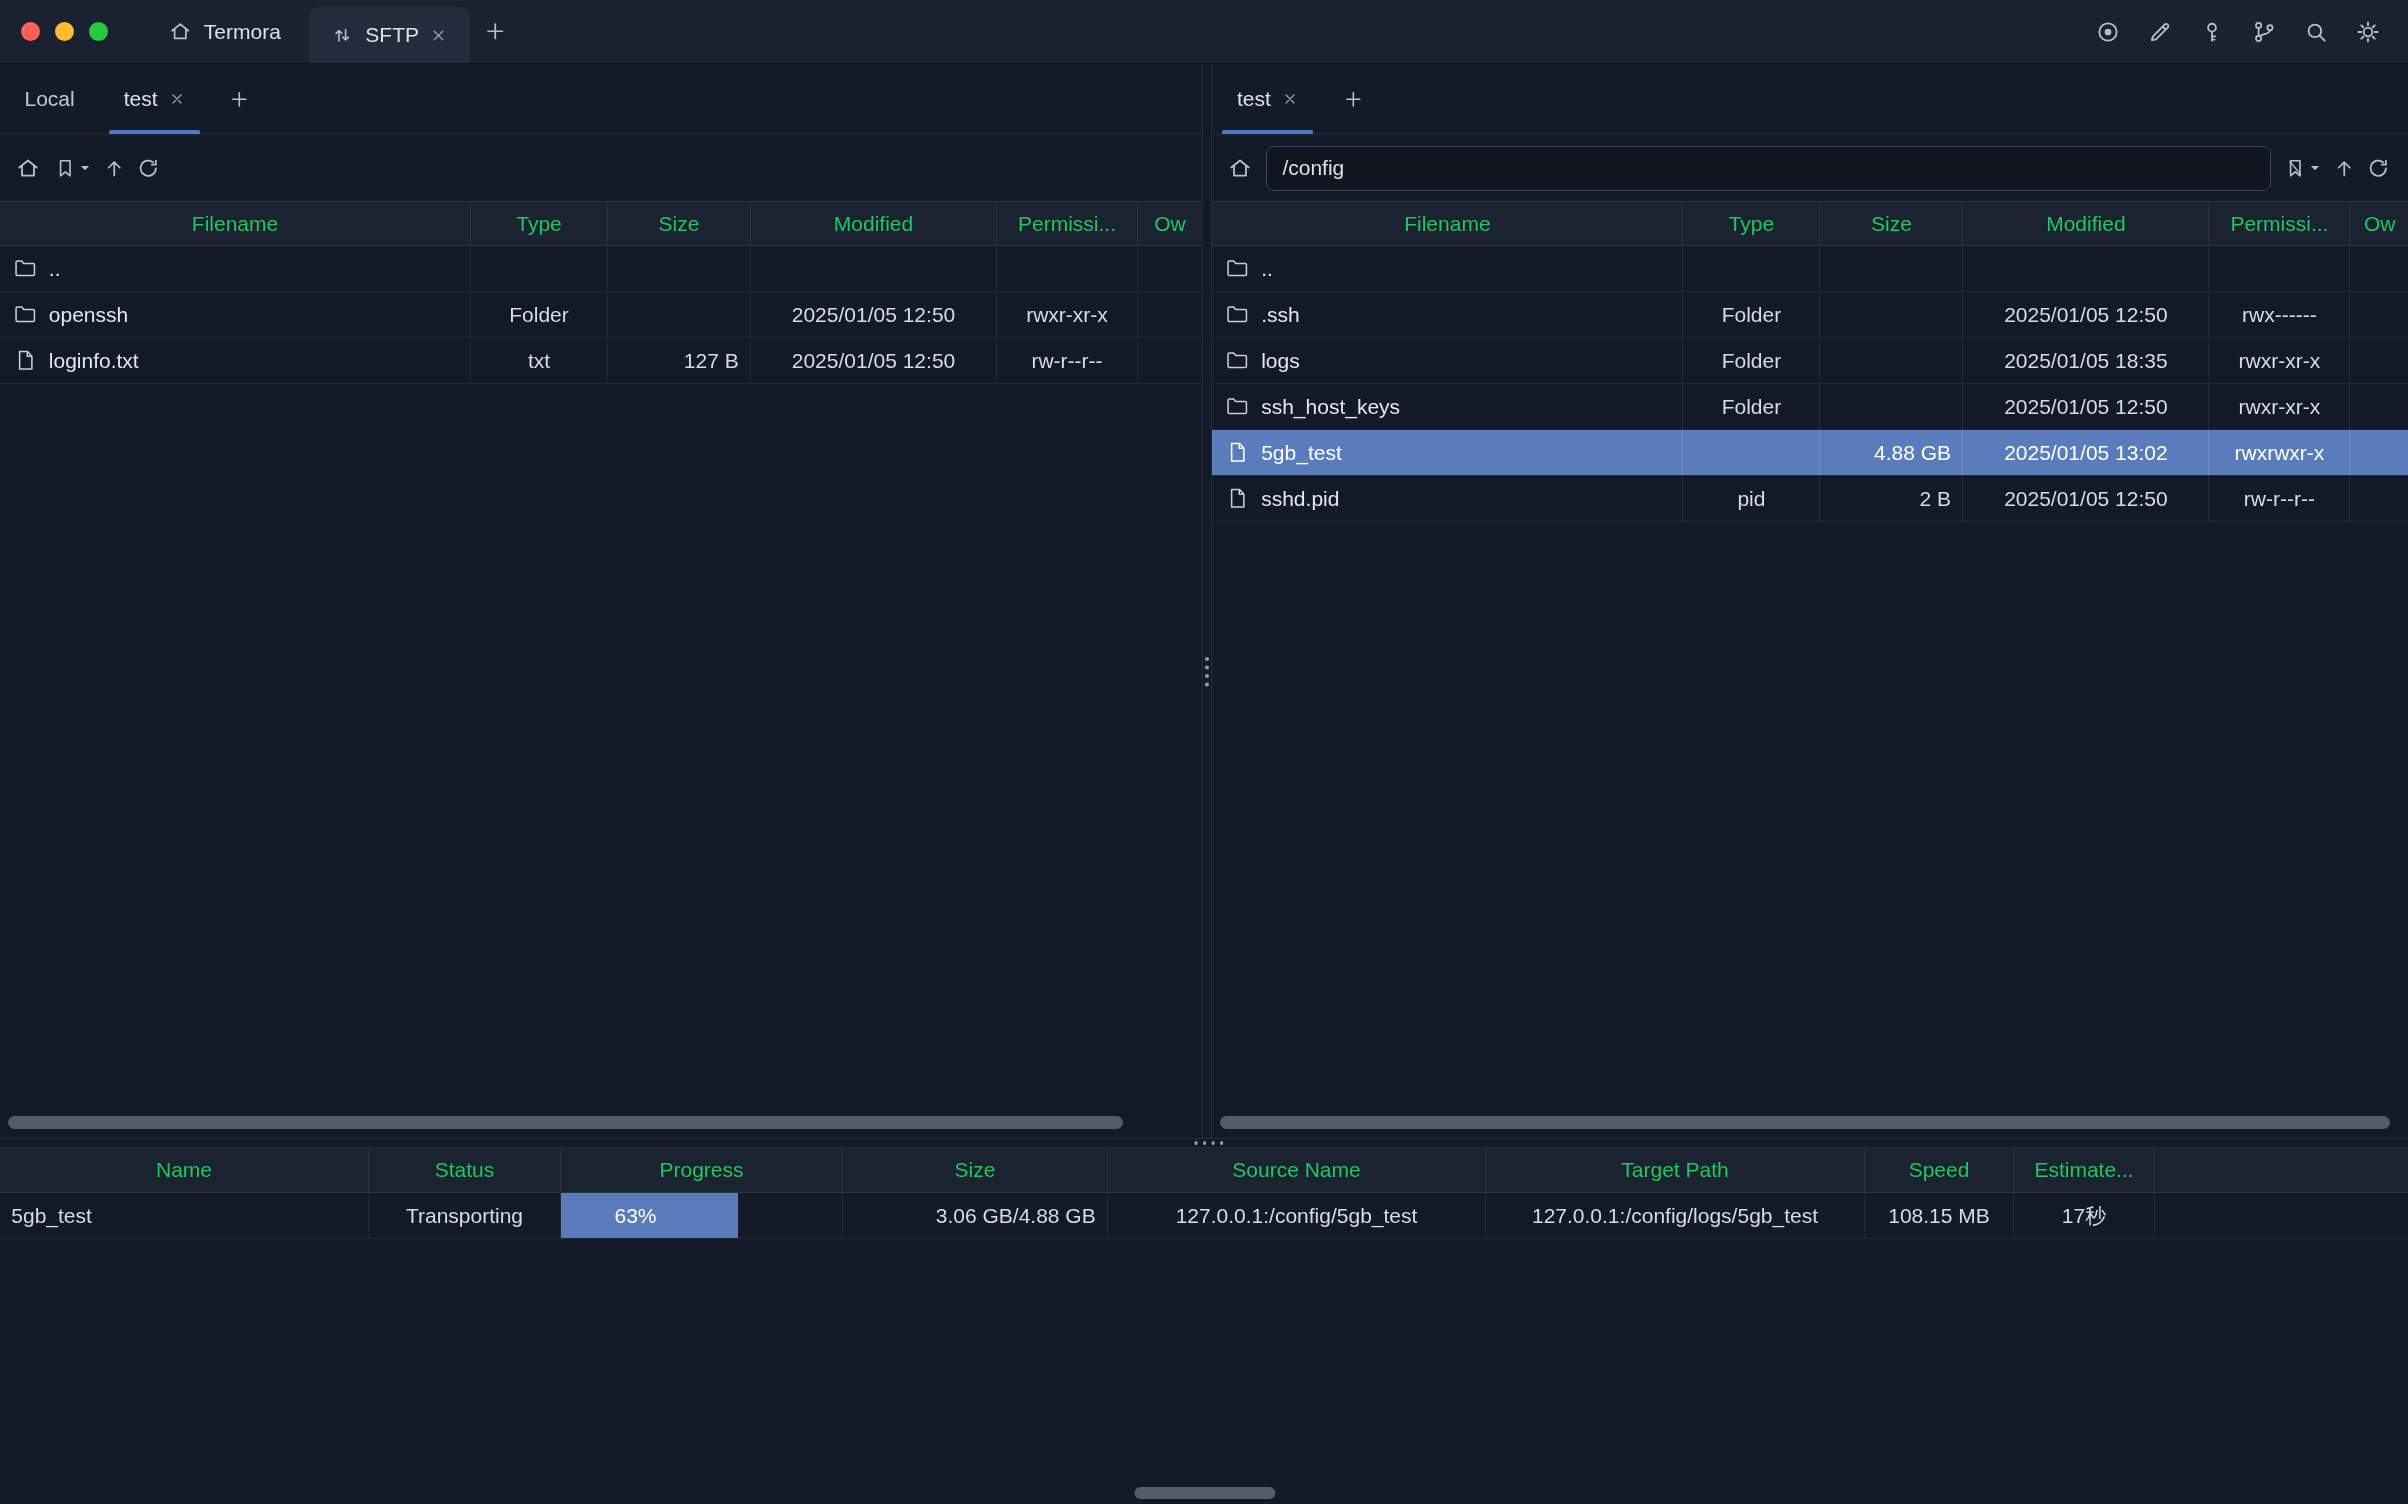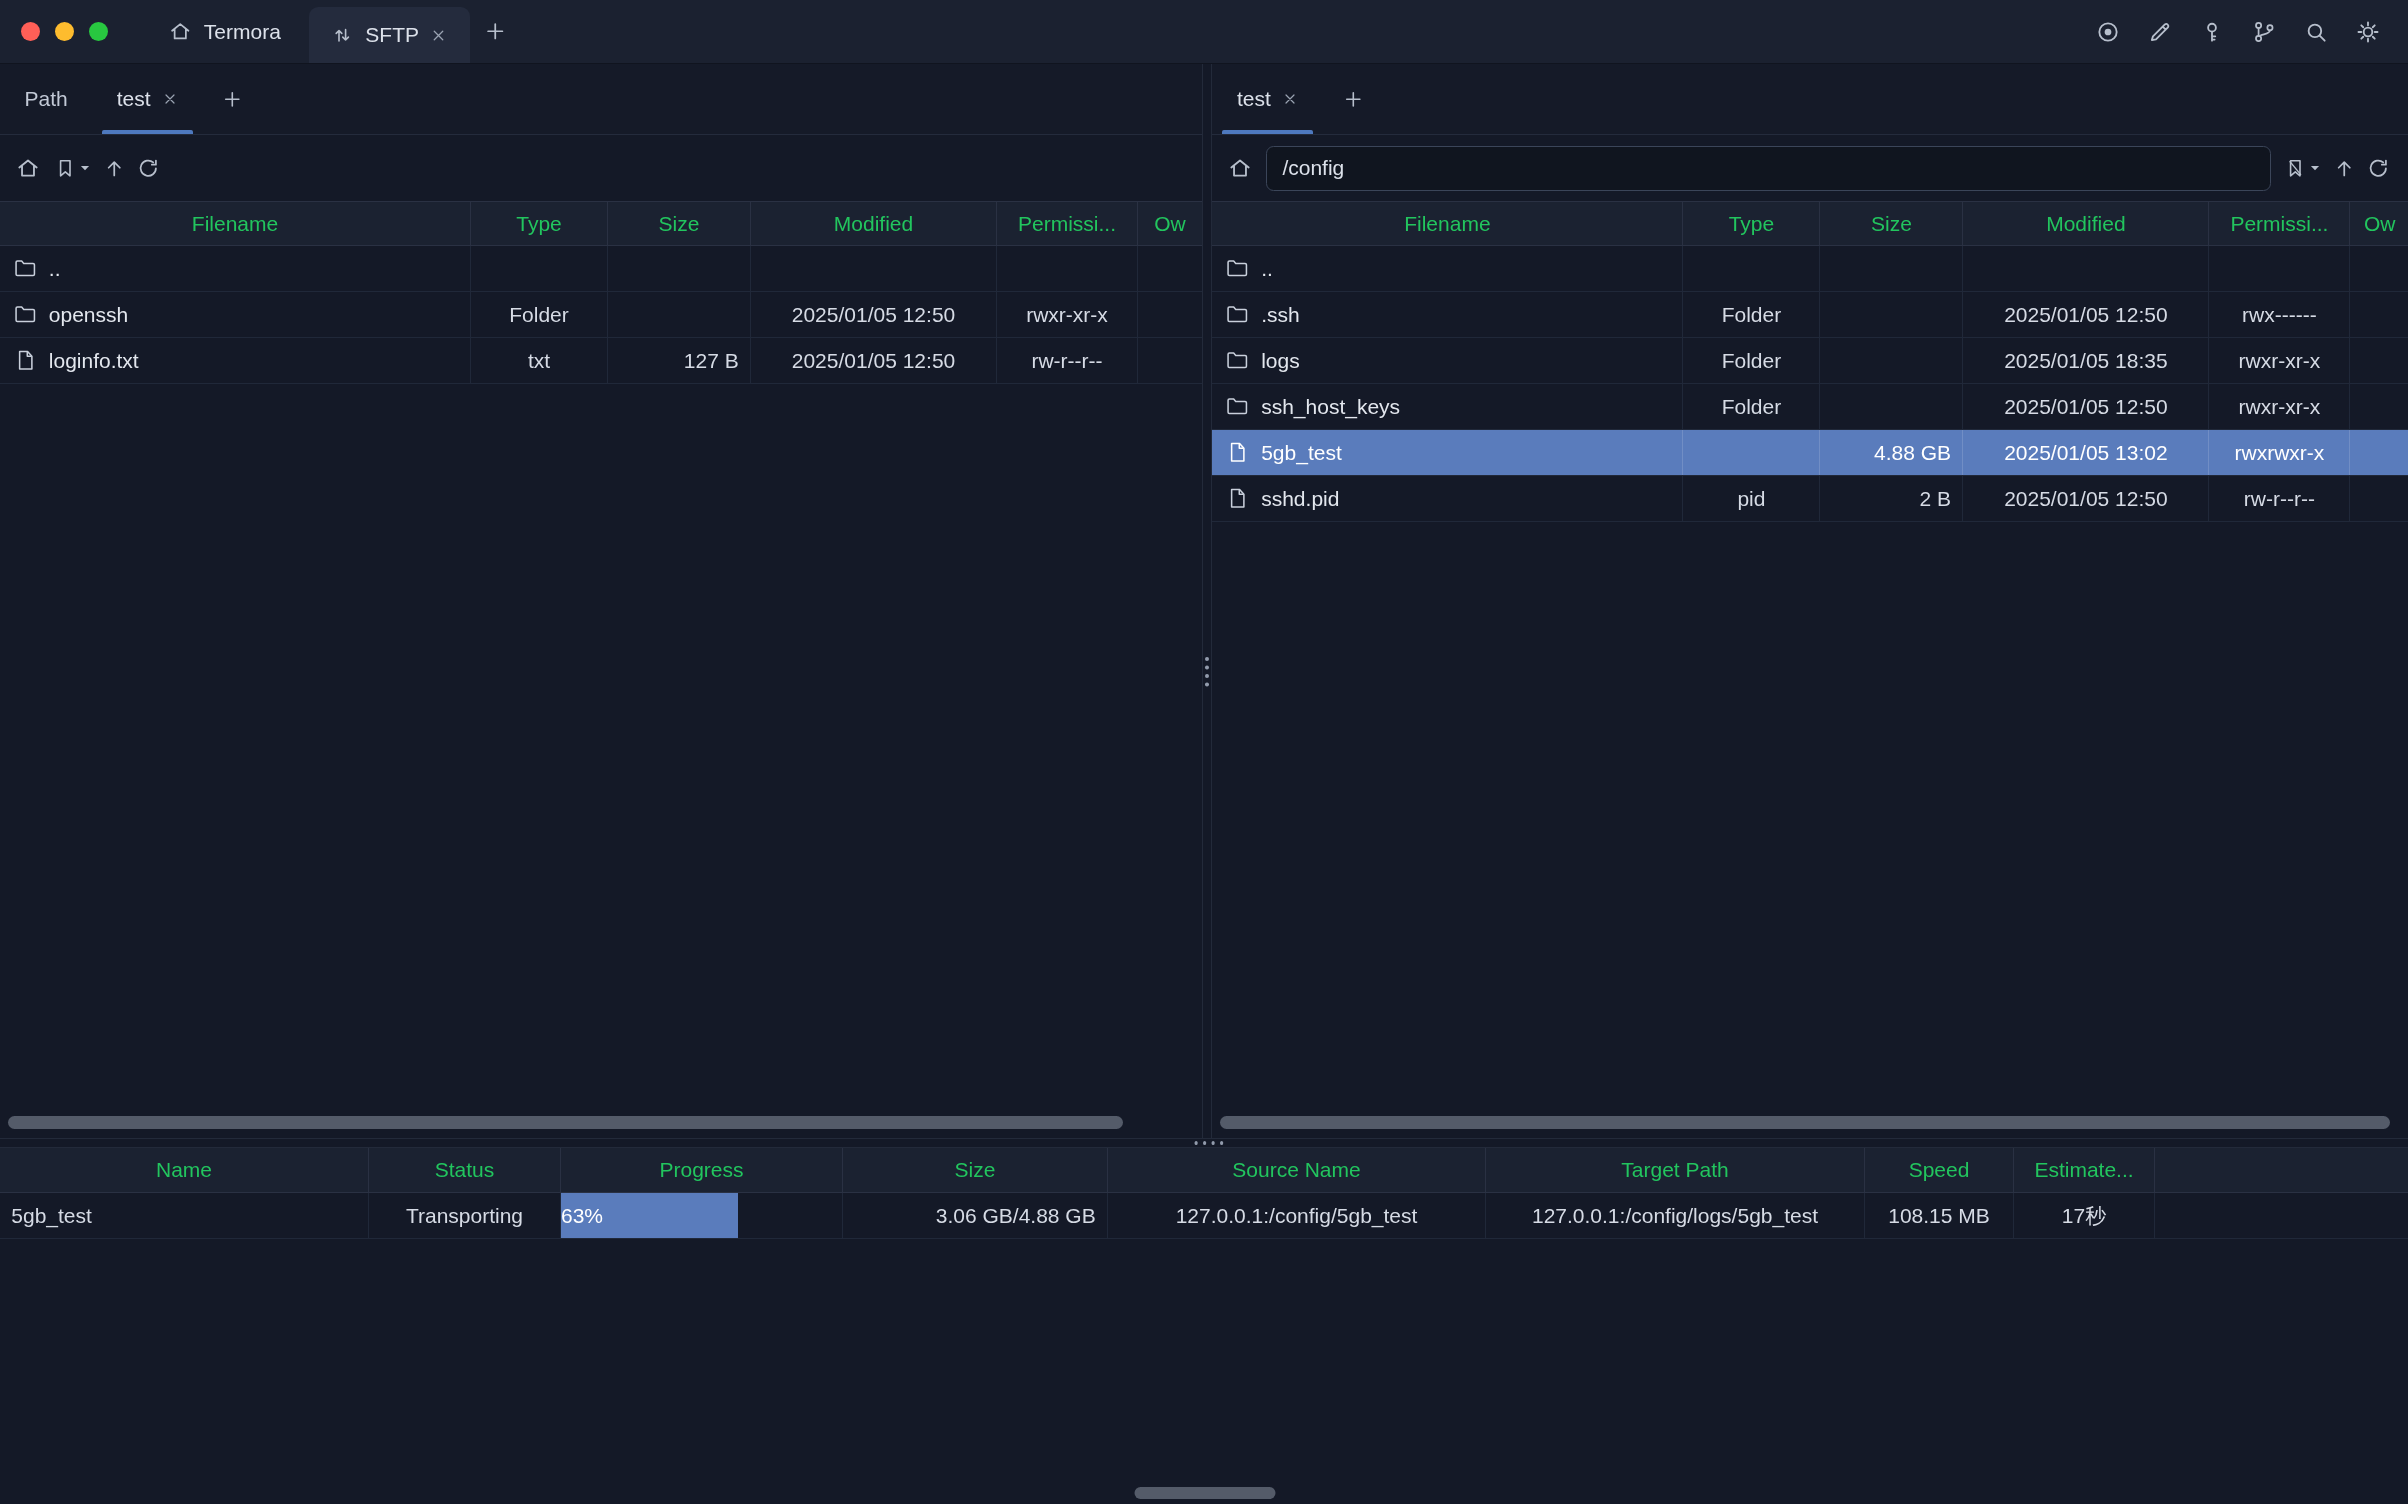--- a/index.html
+++ b/index.html
@@ -82,21 +82,21 @@
   .tgrid{display:grid;grid-template-columns:369px 192px 282px 265px 378px 379px 149px 141px 1fr;width:100%}
   .transfer-header{height:45px;background:var(--header-bg);border-bottom:0.9px solid var(--line-strong)}
   .trow{height:46px;border-bottom:0.9px solid var(--line-soft)}
   .tcell{display:flex;align-items:center;justify-content:center;border-right:0.9px solid var(--line-soft);
     padding:0 11.3px;white-space:nowrap;overflow:hidden;color:#d6dbe5}
   .tcell:last-child{border-right:none}
   .tcell.tname{justify-content:flex-start;padding-left:11.3px}
   .tcell.tsize{justify-content:flex-end}
   .tcell.tprogress{padding:0;position:relative}
   .progress-fill{position:absolute;left:0;top:0;bottom:0;background:var(--accent);display:flex;align-items:center;
-    justify-content:flex-start;padding-right:28px;color:#fff}
+    justify-content:center;padding-right:28px;color:#fff}
 
   .bottom-scroll{position:absolute;left:50%;transform:translateX(-50%);bottom:5.6px;width:141px;height:12.2px;
     background:rgba(148,157,172,.5);border-radius:6.6px}
 </style>
 </head>
 <body>
 
 <div class="titlebar">
   <div class="traffic-lights">
     <span class="tl tl-red"></span>
@@ -184,21 +184,21 @@
       </span>
     </span>
   </div>
 </div>
 
 <div class="workspace">
 
   <div class="pane left">
     <div class="pane-tabs" id="left-tabs">
         <div class="ptab">
-          <span>Path</span>
+          <span>Local</span>
         </div>
         <div class="ptab active">
           <span>test</span>
           <span class="tab-close">
             <svg width="16" height="16" viewBox="0 0 24 24">
               <path d="M6 6l12 12M18 6 6 18" fill="none" stroke="currentColor" stroke-width="1.8" stroke-linecap="round"></path>
             </svg>
           </span>
         </div>
         <div class="tab-plus">

